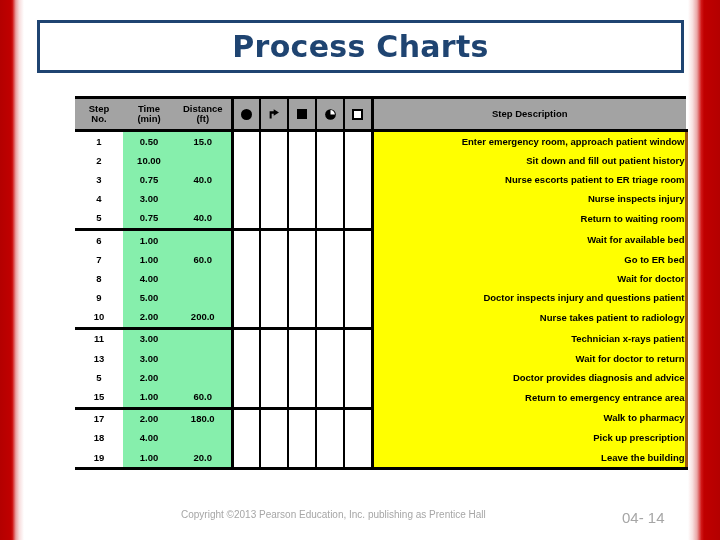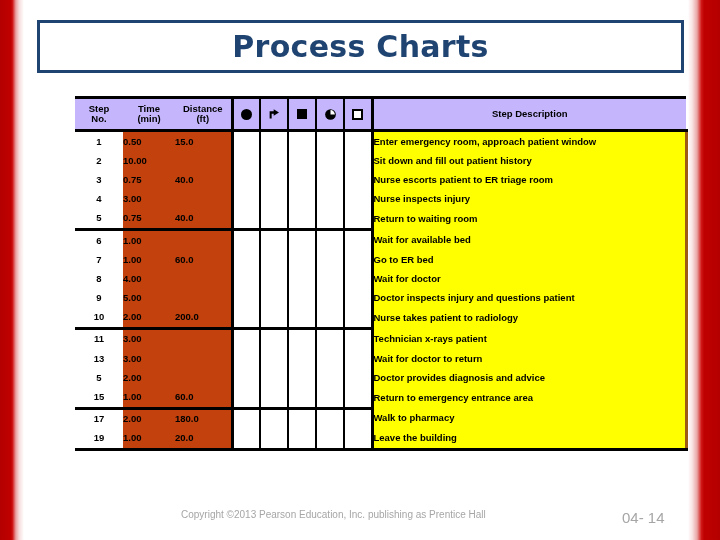--- a/index.html
+++ b/index.html
@@ -44,41 +44,41 @@
   
   col.c-step{width:48px;}
   col.c-time{width:52px;}
   col.c-dist{width:57px;}
   col.c-sym{width:28px;}
   col.c-desc{width:314px;}
 
   
   tr.hdr th{
     height:30px;vertical-align:middle;text-align:center;
-    background:#c4b5fd;
+    background:#a3a3a3;
     border-top:3px solid #000000;
     border-bottom:3px solid #000000;
   }
   tr.hdr th.sym{
     border-left:2px solid #000000;
   }
   tr.hdr th.symfirst{border-left:3px solid #000000;}
   tr.hdr th.desc{border-left:3px solid #000000;}
   tr.hdr th span.sub{display:block;font-weight:bold;}
 
   
   tr.row td{height:19.2px;vertical-align:middle;}
   td.stepno{text-align:center;background:#ffffff;}
-  td.tval,td.dval{background:#c2410c;}
+  td.tval,td.dval{text-align:center;background:#86efac;}
   td.symcell{background:#ffffff;border-left:2px solid #000000;}
   td.symcell.first{border-left:3px solid #000000;}
   td.desccell{
     background:#ffff00;border-left:3px solid #000000;
     border-right:3px solid #9c5a14;
-    padding-left:7px;text-align:left;font-size:9.5px;
+    padding-left:7px;text-align:right;font-size:9.5px;
   }
   
   tr.sep td{border-bottom:3px solid #000000;}
   tr.sep td.desccell{border-bottom:none;margin-left:16px;}
   
   tr.last td{border-bottom:3px solid #000000;}
   tr.last td.desccell{border-bottom:3px solid #000000;}
 
   
   .gl{display:inline-block;vertical-align:middle;}
@@ -321,20 +321,31 @@
           <td class="stepno">17</td>
           <td class="tval">2.00</td>
           <td class="dval">180.0</td>
           <td class="symcell first"></td>
           <td class="symcell"></td>
           <td class="symcell"></td>
           <td class="symcell"></td>
           <td class="symcell"></td>
           <td class="desccell">Walk to pharmacy</td>
         </tr>
+        <tr class="row">
+          <td class="stepno">18</td>
+          <td class="tval">4.00</td>
+          <td class="dval"></td>
+          <td class="symcell first"></td>
+          <td class="symcell"></td>
+          <td class="symcell"></td>
+          <td class="symcell"></td>
+          <td class="symcell"></td>
+          <td class="desccell">Pick up prescription</td>
+        </tr>
         <tr class="row last">
           <td class="stepno">19</td>
           <td class="tval">1.00</td>
           <td class="dval">20.0</td>
           <td class="symcell first"></td>
           <td class="symcell"></td>
           <td class="symcell"></td>
           <td class="symcell"></td>
           <td class="symcell"></td>
           <td class="desccell">Leave the building</td>

